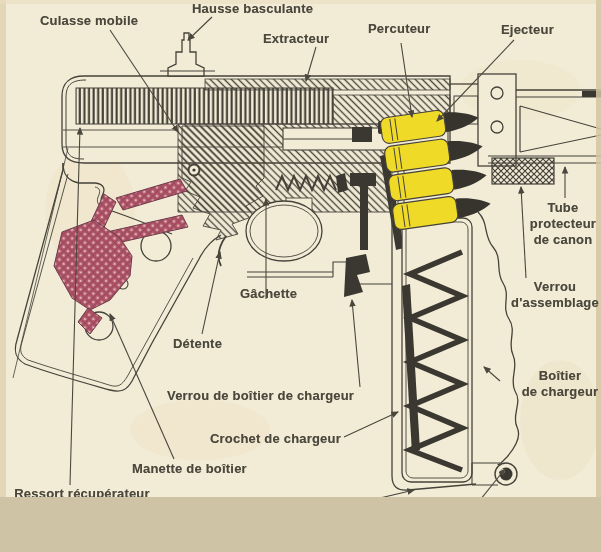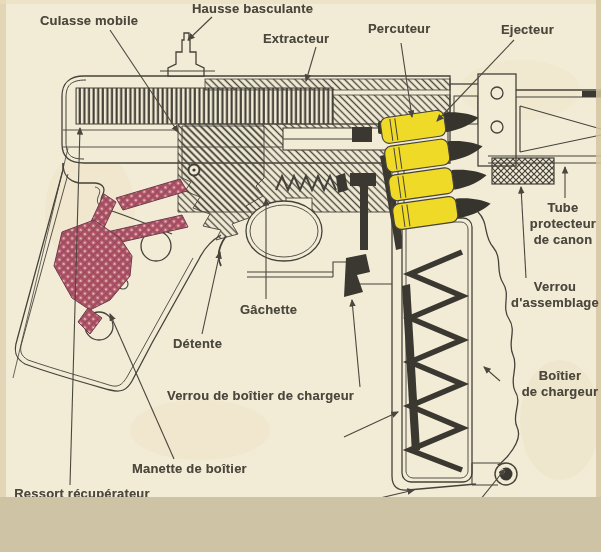--- a/index.html
+++ b/index.html
@@ -184,22 +184,23 @@
 <div class="lbl" style="left:40px;top:13px">Culasse mobile</div>
 <div class="lbl" style="left:192px;top:1px">Hausse basculante</div>
 <div class="lbl" style="left:263px;top:31px">Extracteur</div>
 <div class="lbl" style="left:368px;top:21px">Percuteur</div>
 <div class="lbl" style="left:501px;top:22px">Ejecteur</div>
 <div class="lbl c" style="left:513px;top:200px;width:100px">Tube
 protecteur
 de canon</div>
 <div class="lbl c" style="left:495px;top:279px;width:120px">Verrou
 d'assemblage</div>
-<div class="lbl" style="left:240px;top:302px">Gâchette</div>
+<div class="lbl" style="left:240px;top:286px">Gâchette</div>
 <div class="lbl" style="left:173px;top:336px">Détente</div>
 <div class="lbl" style="left:167px;top:388px">Verrou de boîtier de chargeur</div>
+<div class="lbl" style="left:210px;top:431px">Crochet de chargeur</div>
 <div class="lbl" style="left:132px;top:461px">Manette de boîtier</div>
 <div class="lbl c" style="left:2px;top:487px;width:160px;line-height:14px">Ressort récupérateur
 et sa tige-guide</div>
 <div class="lbl c" style="left:505px;top:368px;width:110px">Boîtier
 de chargeur</div>
 
 </div>
 
 </body></html>

